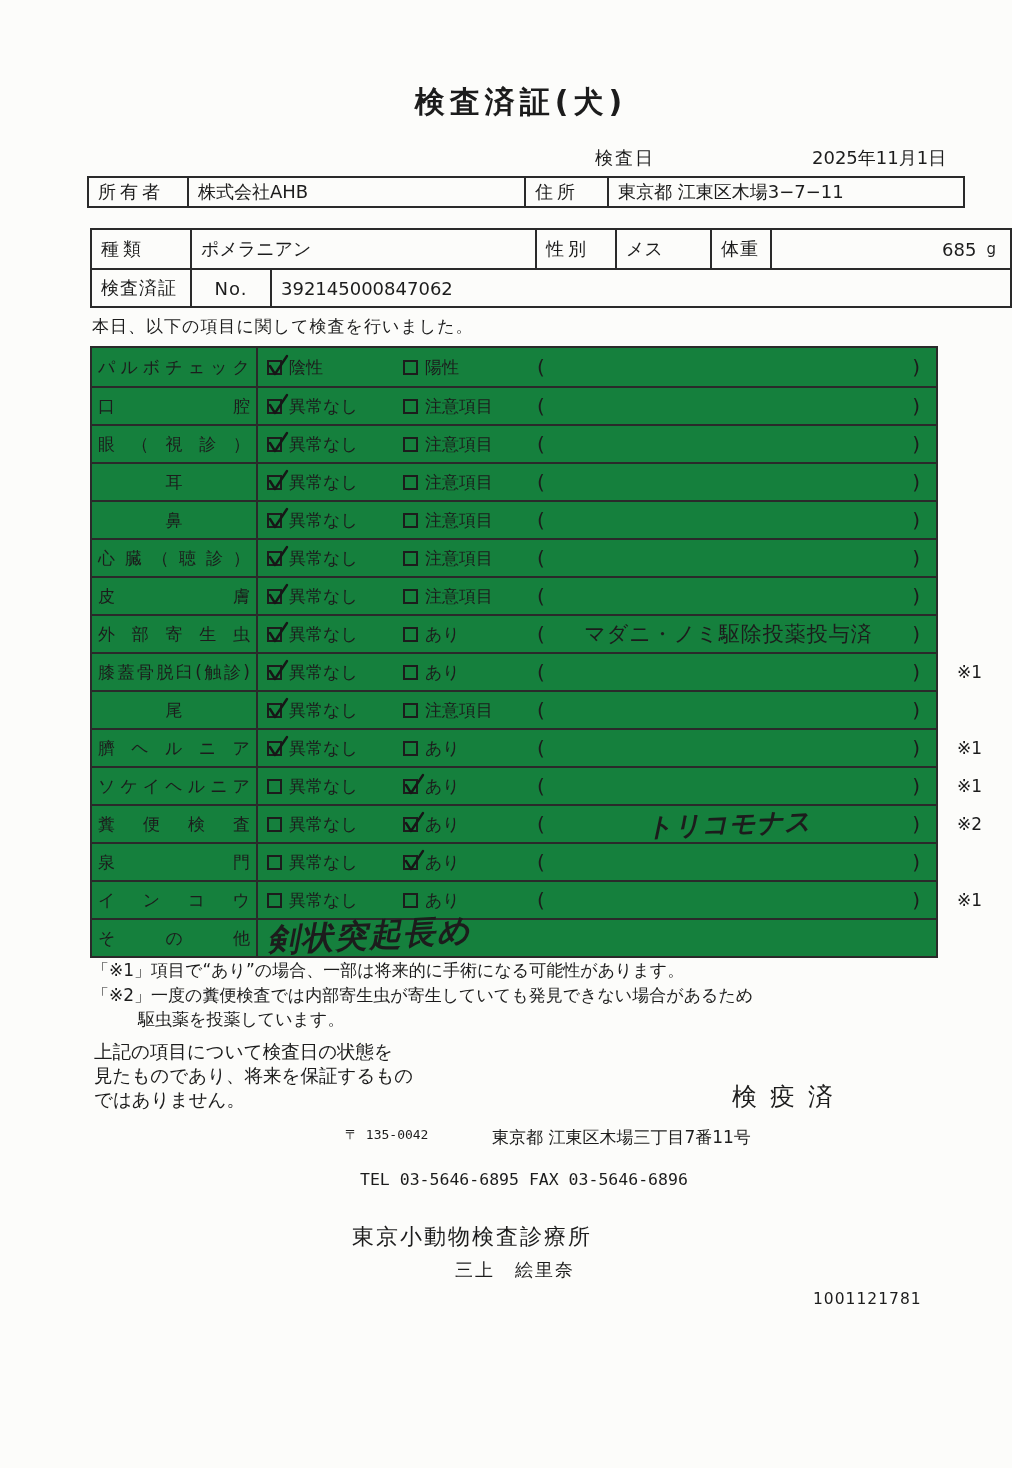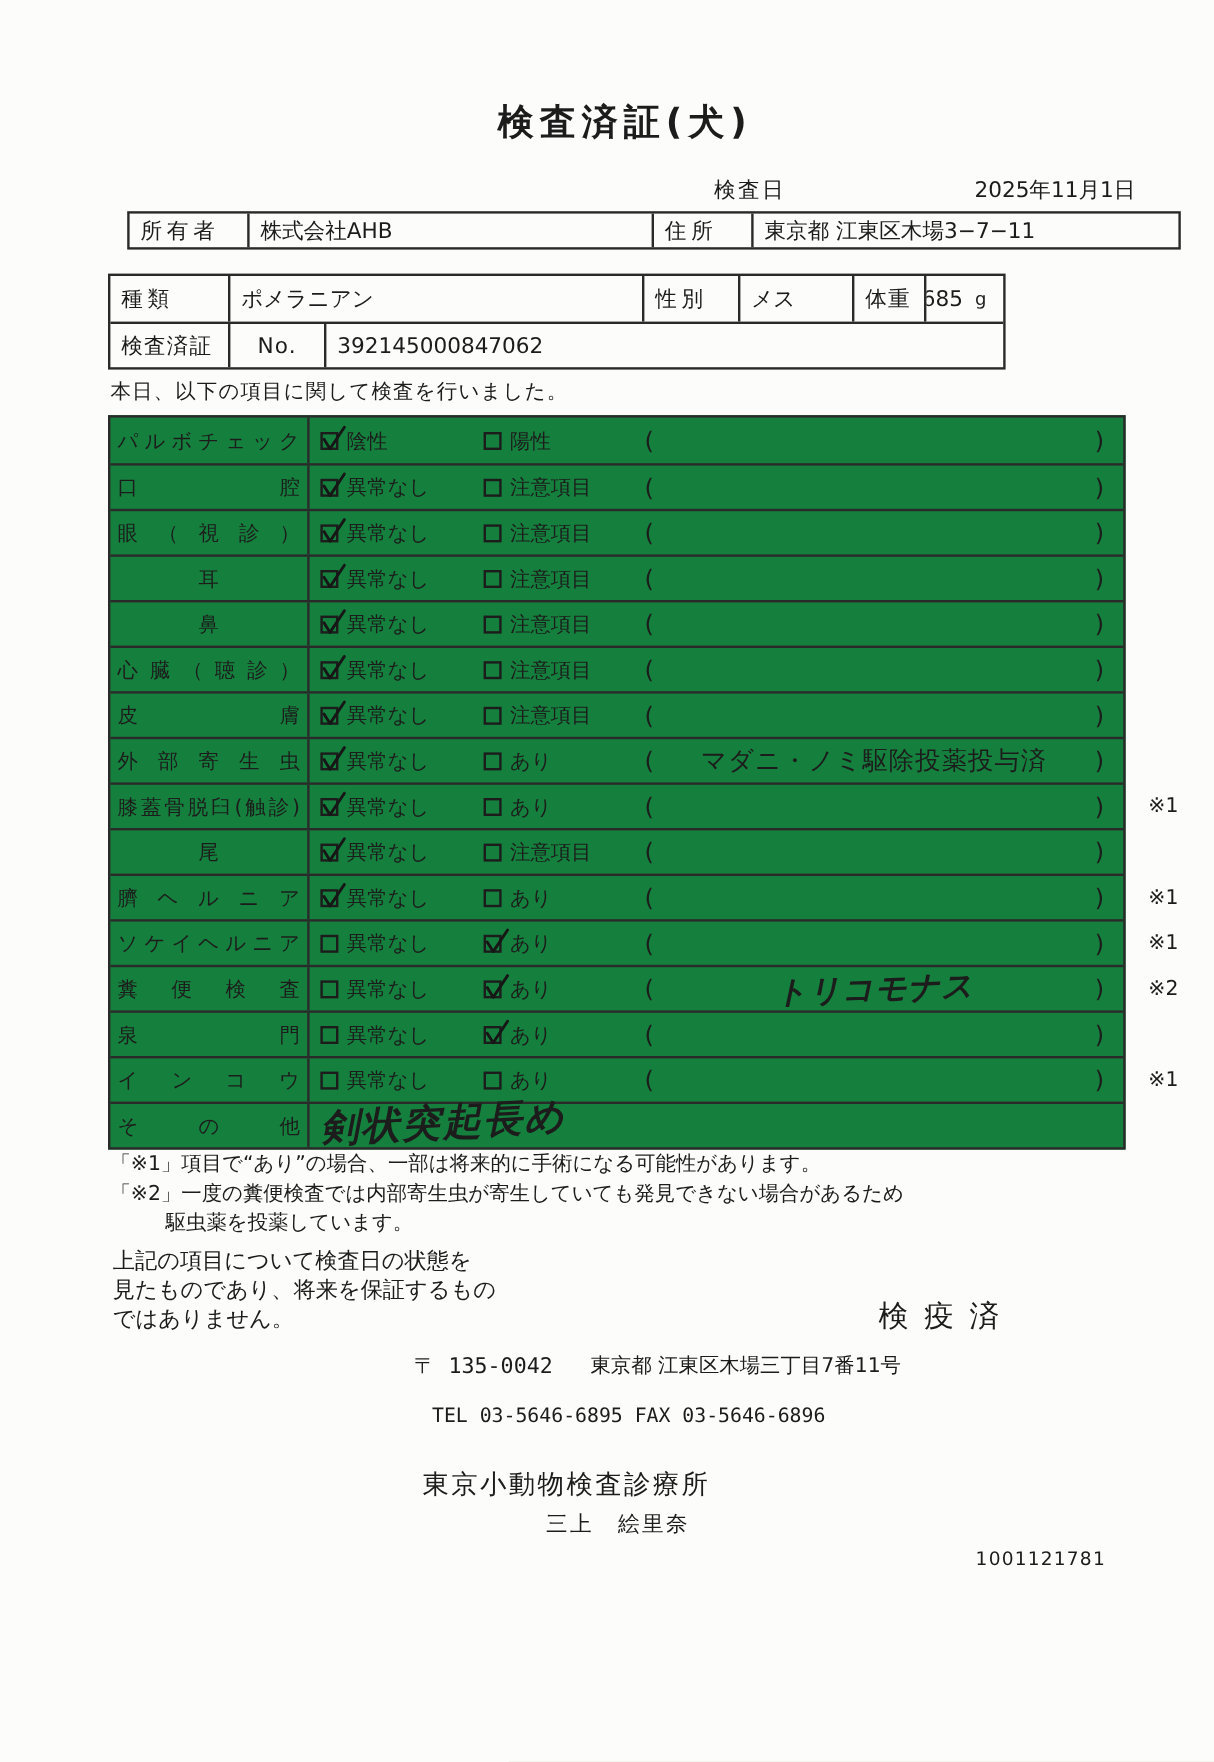--- a/index.html
+++ b/index.html
@@ -20,22 +20,22 @@
   .tbl { border:2px solid #2a2a2a; display:flex; background:#fcfcfa; }
   .tbl-col { flex-direction:column; }
   .trow { display:flex; height:38px; }
   .trow + .trow { border-top:2px solid #2a2a2a; }
   .cell { display:flex; align-items:center; padding:0 9px; font-size:18px; overflow:hidden; white-space:nowrap; }
   .br { border-right:2px solid #2a2a2a; }
   .lbl { letter-spacing:4px; }
   .w100 { width:100px; } .w345 { width:345px; } .w337 { width:337px; }
   .w83 { width:83px; } .w80 { width:80px; } .w95 { width:95px; } .w60 { width:60px; }
   .grow { flex:1; }
-  .owner-tbl { left:76px; top:176px; width:878px; height:32px; }
-  .animal-tbl { left:60px; top:228px; width:748px; }
+  .owner-tbl { left:57px; top:176px; width:878px; height:32px; }
+  .animal-tbl { left:60px; top:228px; width:922px; }
   .weight-cell { justify-content:flex-end; gap:10px; padding-right:14px; }
   .unit { font-size:15px; }
 
   .intro { left:62px; top:315px; font-size:17px; font-weight:500; letter-spacing:1px; }
 
   
   .check-tbl { left:60px; top:346px; width:848px; border:2px solid #2a2a2a; background:#15803d; }
   .crow { position:relative; display:flex; height:38px; }
   .crow + .crow { border-top:2px solid #2a2a2a; }
   .c-item { width:166px; border-right:2px solid #2a2a2a; display:flex; align-items:center; padding:0 6px; }
@@ -57,21 +57,21 @@
   .mark { position:absolute; right:-46px; top:8px; font-size:17px; white-space:nowrap; }
 
   
   .footnotes { left:62px; top:958px; font-size:17px; line-height:1.45; }
   .fn-indent { margin-left:46px; }
 
   .disclaimer { left:64px; top:1040px; font-size:18.5px; line-height:1.3; font-weight:500; }
   .stamp { left:702px; top:1080px; font-size:25px; letter-spacing:13px; font-weight:500; }
 
   
-  .postal { left:315px; top:1126px; font-family:"DejaVu Sans Mono","Liberation Mono",monospace; font-size:18px; }
+  .postal { left:315px; top:1126px; font-family:"DejaVu Sans Mono","Liberation Mono",monospace; font-size:13px; }
   .clinic-addr { left:462px; top:1126px; font-size:17px; }
   .telfax { left:330px; top:1170px; font-family:"DejaVu Sans Mono","Liberation Mono",monospace; font-size:16.5px; }
   .clinic-name { left:322px; top:1222px; font-size:22px; letter-spacing:2px; }
   .vet-name { left:425px; top:1258px; font-size:18px; letter-spacing:2px; }
   .serial { left:783px; top:1290px; font-size:15.5px; letter-spacing:1px; }
 </style>
 </head>
 <body>
 
 <div class="sheet">

